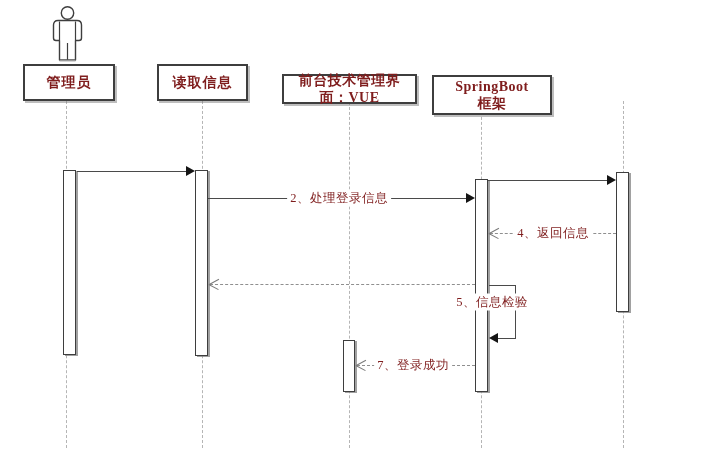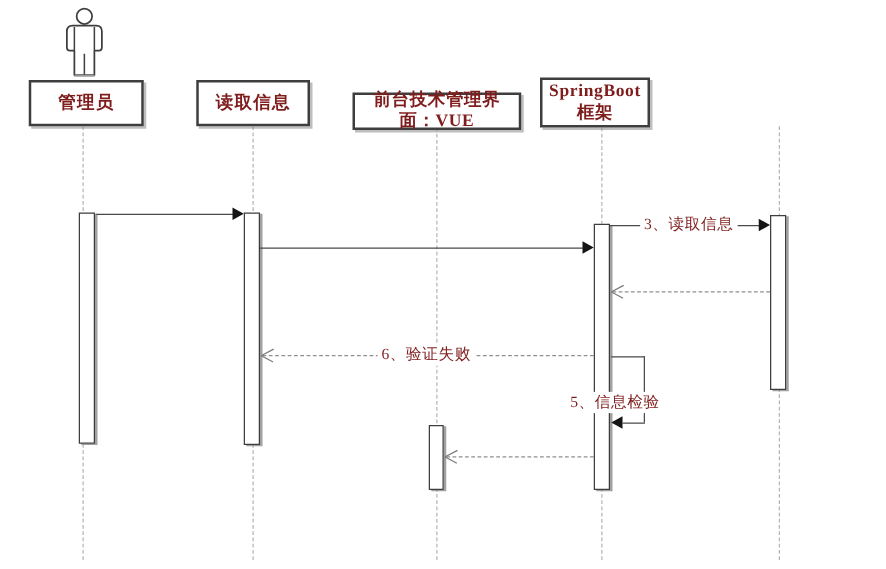--- a/index.html
+++ b/index.html
@@ -68,59 +68,60 @@
   <div class="pbox" style="left:23px;top:64px;width:92px;height:37px">
     <span>管理员</span>
   </div>
   <div class="pbox" style="left:157px;top:64px;width:91px;height:37px">
     <span>读取信息</span>
   </div>
   <div class="pbox" style="left:282px;top:74px;width:135px;height:30px;letter-spacing:.5px">
     <span>前台技术管理界</span>
     <span>面：VUE</span>
   </div>
-  <div class="pbox" style="left:432px;top:62px;width:88px;height:40px;letter-spacing:.5px">
+  <div class="pbox" style="left:432px;top:75px;width:120px;height:40px;letter-spacing:.5px">
     <span>SpringBoot</span>
     <span>框架</span>
   </div>
 
   <div class="act" style="left:63px;top:170px;width:13px;height:185px"></div>
   <div class="act" style="left:195px;top:170px;width:13px;height:186px"></div>
   <div class="act" style="left:343px;top:340px;width:12px;height:52px"></div>
   <div class="act" style="left:475px;top:179px;width:13px;height:213px"></div>
   <div class="act" style="left:616px;top:172px;width:13px;height:140px"></div>
 
   <div class="line-solid" style="left:77px;top:171px;width:111px"></div>
   <div class="arr-right" style="left:186px;top:166px"></div>
 
   <div class="line-solid" style="left:208px;top:198px;width:259px"></div>
   <div class="arr-right" style="left:466px;top:193px"></div>
+  <span class="msg-label" style="left:339px;top:198px">2、处理登录信息</span>
 
   <div class="line-solid" style="left:488px;top:180px;width:120px"></div>
   <div class="arr-right" style="left:607px;top:175px"></div>
-  <span class="msg-label" style="left:551px;top:180px">3、读取信息</span>
 
   <div class="line-dashed" style="left:490px;top:233px;width:126px"></div>
   <div class="arr-open" style="left:489px;top:233px">
       <i class="a"></i>
       <i class="b"></i>
     </div>
+  <span class="msg-label" style="left:553px;top:233px">4、返回信息</span>
 
   <div class="line-solid" style="left:489px;top:285px;width:27px"></div>
   <div class="vline-solid" style="left:515px;top:285px;height:53px"></div>
   <div class="line-solid" style="left:498px;top:338px;width:18px"></div>
   <div class="arr-left-filled" style="left:489px;top:333px"></div>
-  <span class="msg-label" style="left:492px;top:322px">5、信息检验</span>
+  <span class="msg-label" style="left:492px;top:302px">5、信息检验</span>
 
   <div class="line-dashed" style="left:210px;top:284px;width:265px"></div>
   <div class="arr-open" style="left:209px;top:284px">
       <i class="a"></i>
       <i class="b"></i>
     </div>
-  <span class="msg-label" style="left:341px;top:284px">6、验证失败</span>
 
   <div class="line-dashed" style="left:357px;top:365px;width:118px"></div>
   <div class="arr-open" style="left:356px;top:365px">
       <i class="a"></i>
       <i class="b"></i>
     </div>
+  <span class="msg-label" style="left:413px;top:365px">7、登录成功</span>
 
 </div>
 
 </body></html>

